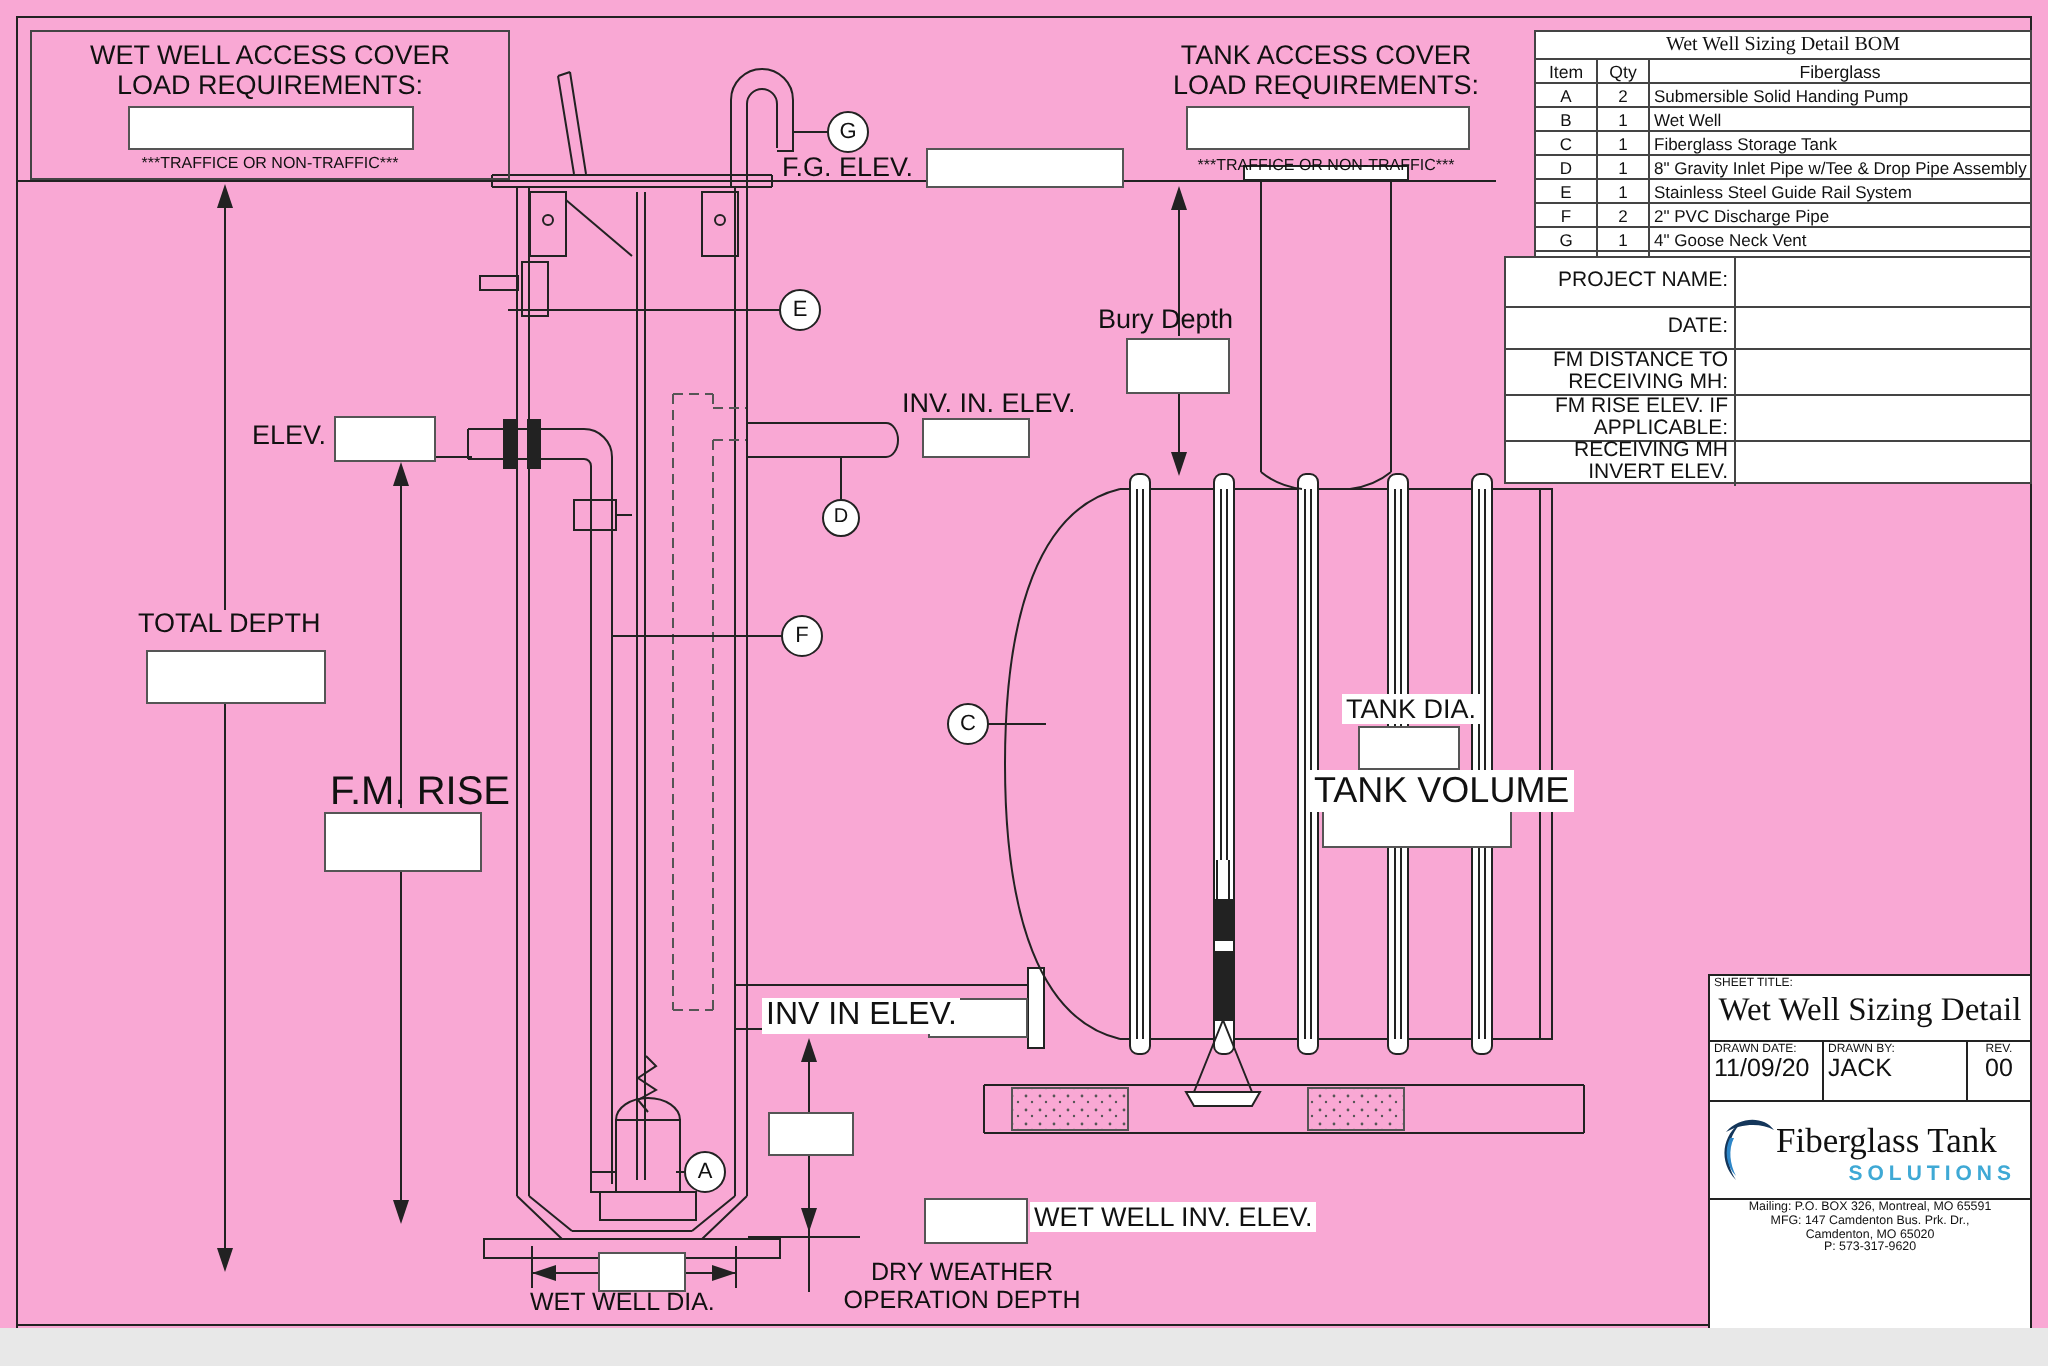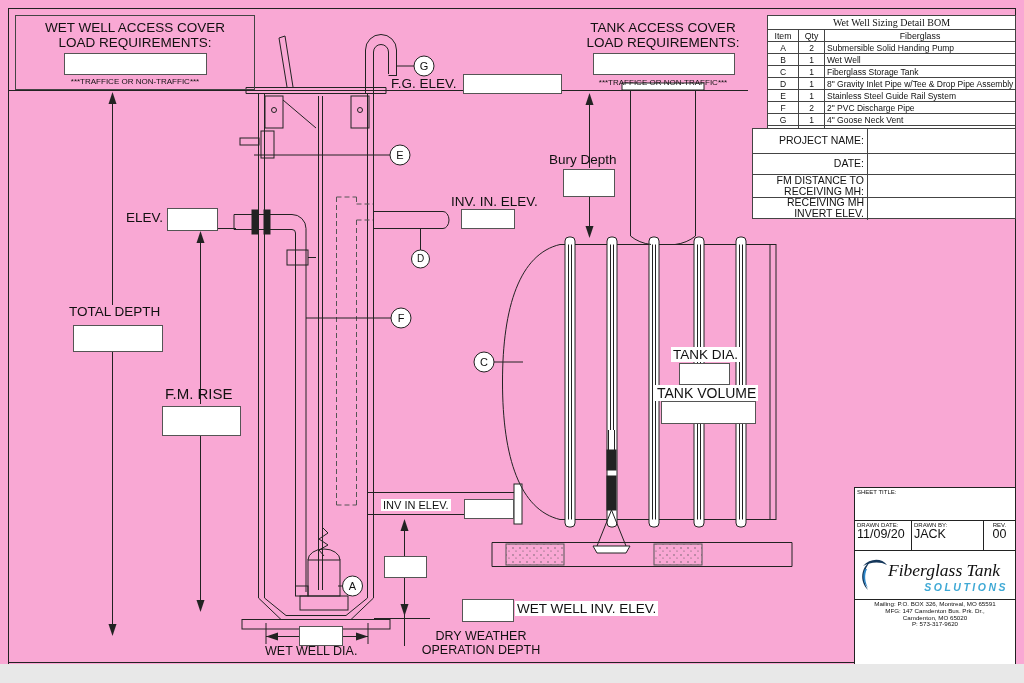--- a/index.html
+++ b/index.html
@@ -39,21 +39,21 @@
   .tb-sec{position:relative;border-bottom:1px solid #222;box-sizing:border-box;}
   .tb-mini{font-size:6px;padding:1px 0 0 2px;line-height:1;}
   .tb-sheet{height:33px;}
   .tb-sheet-val{font-family:"Liberation Serif",serif;font-size:16.5px;text-align:center;line-height:1.25;}
   .tb-proj{height:47px;}
   .tb-proj-val{font-family:"Liberation Serif",serif;font-size:15px;text-align:center;line-height:1.1;}
   .tb-drawn{height:30px;display:flex;}
   .tb-cell{border-right:1px solid #222;box-sizing:border-box;}
   .tb-cell:last-child{border-right:none;}
   .tb-cell-val{font-size:12.5px;padding-left:2px;line-height:1.1;}
-  .tb-logo{height:49px;font-style:italic;}
+  .tb-logo{height:49px;}
   .tb-logo-name{position:absolute;left:33px;top:9px;font-family:"Liberation Serif",serif;
                 font-size:17.5px;color:#101010;}
   .tb-logo-sub{position:absolute;right:7px;top:30px;font-size:10.5px;font-weight:bold;
                letter-spacing:2.5px;color:#3FA9D5;}
   .tb-addr{height:19px;border-bottom:none;text-align:center;font-size:6.2px;line-height:1.1;padding-top:1px;}
 </style>
 </head>
 <body>
 
 <div id="sheet">
@@ -255,20 +255,24 @@
       <div class="pit-value"></div>
     </div>
     <div class="pit-row" style="height:20px;">
       <div class="pit-label">DATE:</div>
       <div class="pit-value"></div>
     </div>
     <div class="pit-row" style="height:22px;">
       <div class="pit-label">FM  DISTANCE TO RECEIVING MH:</div>
       <div class="pit-value"></div>
     </div>
+    <div class="pit-row" style="height:22px;">
+      <div class="pit-label">FM  RISE ELEV. IF APPLICABLE:</div>
+      <div class="pit-value"></div>
+    </div>
     <div class="pit-row" style="height:20px;align-items:center;">
       <div class="pit-label">RECEIVING MH INVERT ELEV.</div>
       <div class="pit-value"></div>
     </div>
   </div>
 
   <div class="lbl" style="left:391px;top:76px;font-size:13.5px;">F.G. ELEV.</div>
   <div class="vbox" style="left:463px;top:74px;width:97px;height:18px;"></div>
 
   <div class="lbl" style="left:549px;top:152px;font-size:13.5px;">Bury Depth</div>
@@ -276,29 +280,29 @@
 
   <div class="lbl" style="left:451px;top:194px;font-size:13.5px;">INV. IN. ELEV.</div>
   <div class="vbox" style="left:461px;top:209px;width:52px;height:18px;"></div>
 
   <div class="lbl" style="left:126px;top:210px;font-size:13.5px;">ELEV.</div>
   <div class="vbox" style="left:167px;top:208px;width:49px;height:21px;"></div>
 
   <div class="lbl" style="left:69px;top:304px;font-size:13.5px;">TOTAL DEPTH</div>
   <div class="vbox" style="left:73px;top:325px;width:88px;height:25px;"></div>
 
-  <div class="lbl" style="left:165px;top:385px;font-size:15px;">F.M. RISE</div>
+  <div class="lbl" style="left:165px;top:385px;font-size:20px;">F.M. RISE</div>
   <div class="vbox" style="left:162px;top:406px;width:77px;height:28px;"></div>
 
   <div class="lbl bg" style="left:671px;top:347px;font-size:13.5px;">TANK DIA.</div>
   <div class="vbox" style="left:679px;top:363px;width:49px;height:20px;"></div>
-  <div class="lbl bg" style="left:655px;top:385px;font-size:14px;text-align:center;">TANK VOLUME</div>
+  <div class="lbl bg" style="left:655px;top:385px;font-size:18px;text-align:center;">TANK VOLUME</div>
   <div class="vbox" style="left:661px;top:401px;width:93px;height:21px;"></div>
 
-  <div class="lbl bg" style="left:381px;top:499px;font-size:11px;">INV IN ELEV.</div>
+  <div class="lbl bg" style="left:381px;top:499px;font-size:16px;">INV IN ELEV.</div>
   <div class="vbox" style="left:464px;top:499px;width:48px;height:18px;"></div>
 
   <div class="vbox" style="left:462px;top:599px;width:50px;height:21px;"></div>
   <div class="lbl bg" style="left:515px;top:601px;font-size:13.5px;">WET WELL INV. ELEV.</div>
 
   <div class="vbox" style="left:384px;top:556px;width:41px;height:20px;"></div>
   <div class="lbl" style="left:420px;top:629px;width:122px;text-align:center;font-size:12.5px;line-height:1.15;white-space:normal;">
     <div>DRY WEATHER</div>
     <div>OPERATION DEPTH</div>
   </div>
@@ -309,20 +313,21 @@
   <div class="callout" style="left:342.5px;top:576px;">A</div>
   <div class="callout" style="left:474px;top:352px;">C</div>
   <div class="callout" style="left:410.5px;top:249px;font-size:10px;">D</div>
   <div class="callout" style="left:390px;top:145px;">E</div>
   <div class="callout" style="left:391px;top:308px;">F</div>
   <div class="callout" style="left:414px;top:56px;">G</div>
 
   <div class="tb">
     <div class="tb-sec tb-sheet">
       <div class="tb-mini">SHEET TITLE:</div>
+      <div class="tb-sheet-val">Wet Well Sizing Detail</div>
     </div>
     <div class="tb-sec tb-drawn">
       <div class="tb-cell" style="width:57px;">
         <div class="tb-mini">DRAWN DATE:</div>
         <div class="tb-cell-val">11/09/20</div>
       </div>
       <div class="tb-cell" style="width:72px;">
         <div class="tb-mini">DRAWN BY:</div>
         <div class="tb-cell-val">JACK</div>
       </div>

